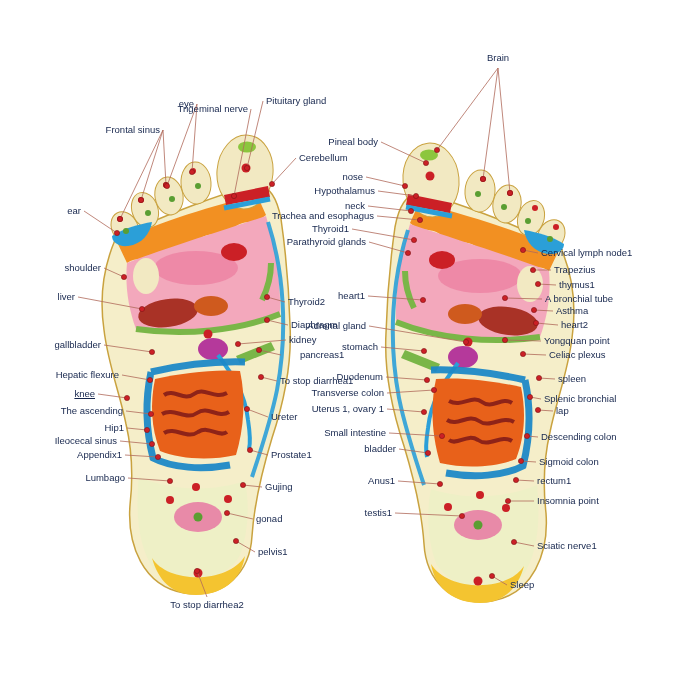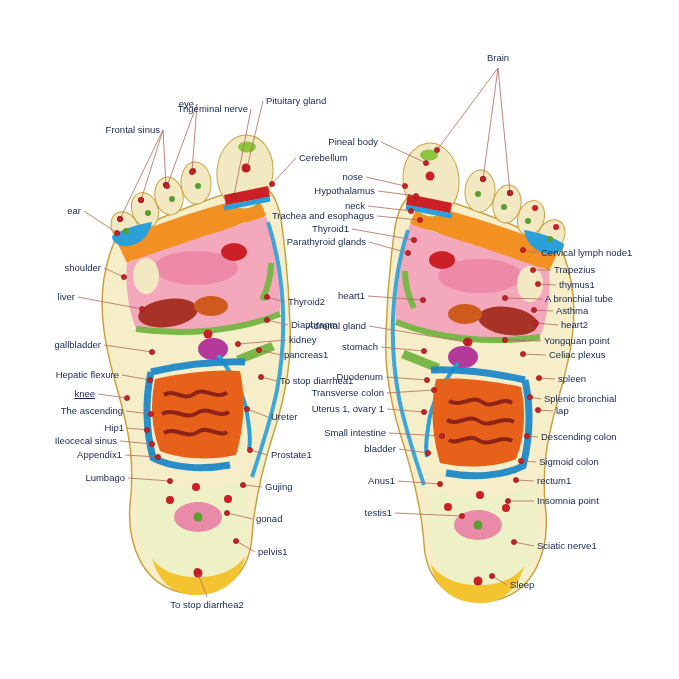--- a/index.html
+++ b/index.html
@@ -237,21 +237,21 @@
       <div class="label" style="right: 562px; top: 435px; text-align: right;">Ileocecal sinus</div>
       <div class="label" style="right: 557px; top: 449px; text-align: right;">Appendix1</div>
       <div class="label" style="right: 554px; top: 472px; text-align: right;">Lumbago</div>
       <div class="label" style="left: 207px; top: 599px; transform: translateX(-50%);">To stop diarrhea2</div>
       <div class="label" style="left: 258px; top: 546px;">pelvis1</div>
       <div class="label" style="left: 256px; top: 513px;">gonad</div>
       <div class="label" style="left: 265px; top: 481px;">Gujing</div>
       <div class="label" style="left: 271px; top: 449px;">Prostate1</div>
       <div class="label" style="left: 271px; top: 411px;">Ureter</div>
       <div class="label" style="left: 280px; top: 375px;">To stop diarrhea1</div>
-      <div class="label" style="left: 284px; top: 349px;">pancreas1</div>
+      <div class="label" style="left: 300px; top: 349px;">pancreas1</div>
       <div class="label" style="left: 289px; top: 334px;">kidney</div>
       <div class="label" style="left: 291px; top: 319px;">Diaphragm</div>
       <div class="label" style="left: 288px; top: 296px;">Thyroid2</div>
       <div class="label" style="right: 301px; top: 136px; text-align: right;">Pineal body</div>
       <div class="label" style="right: 316px; top: 171px; text-align: right;">nose</div>
       <div class="label" style="right: 304px; top: 185px; text-align: right;">Hypothalamus</div>
       <div class="label" style="right: 314px; top: 200px; text-align: right;">neck</div>
       <div class="label" style="right: 305px; top: 210px; text-align: right;">Trachea and esophagus</div>
       <div class="label" style="right: 330px; top: 223px; text-align: right;">Thyroid1</div>
       <div class="label" style="right: 313px; top: 236px; text-align: right;">Parathyroid glands</div>

